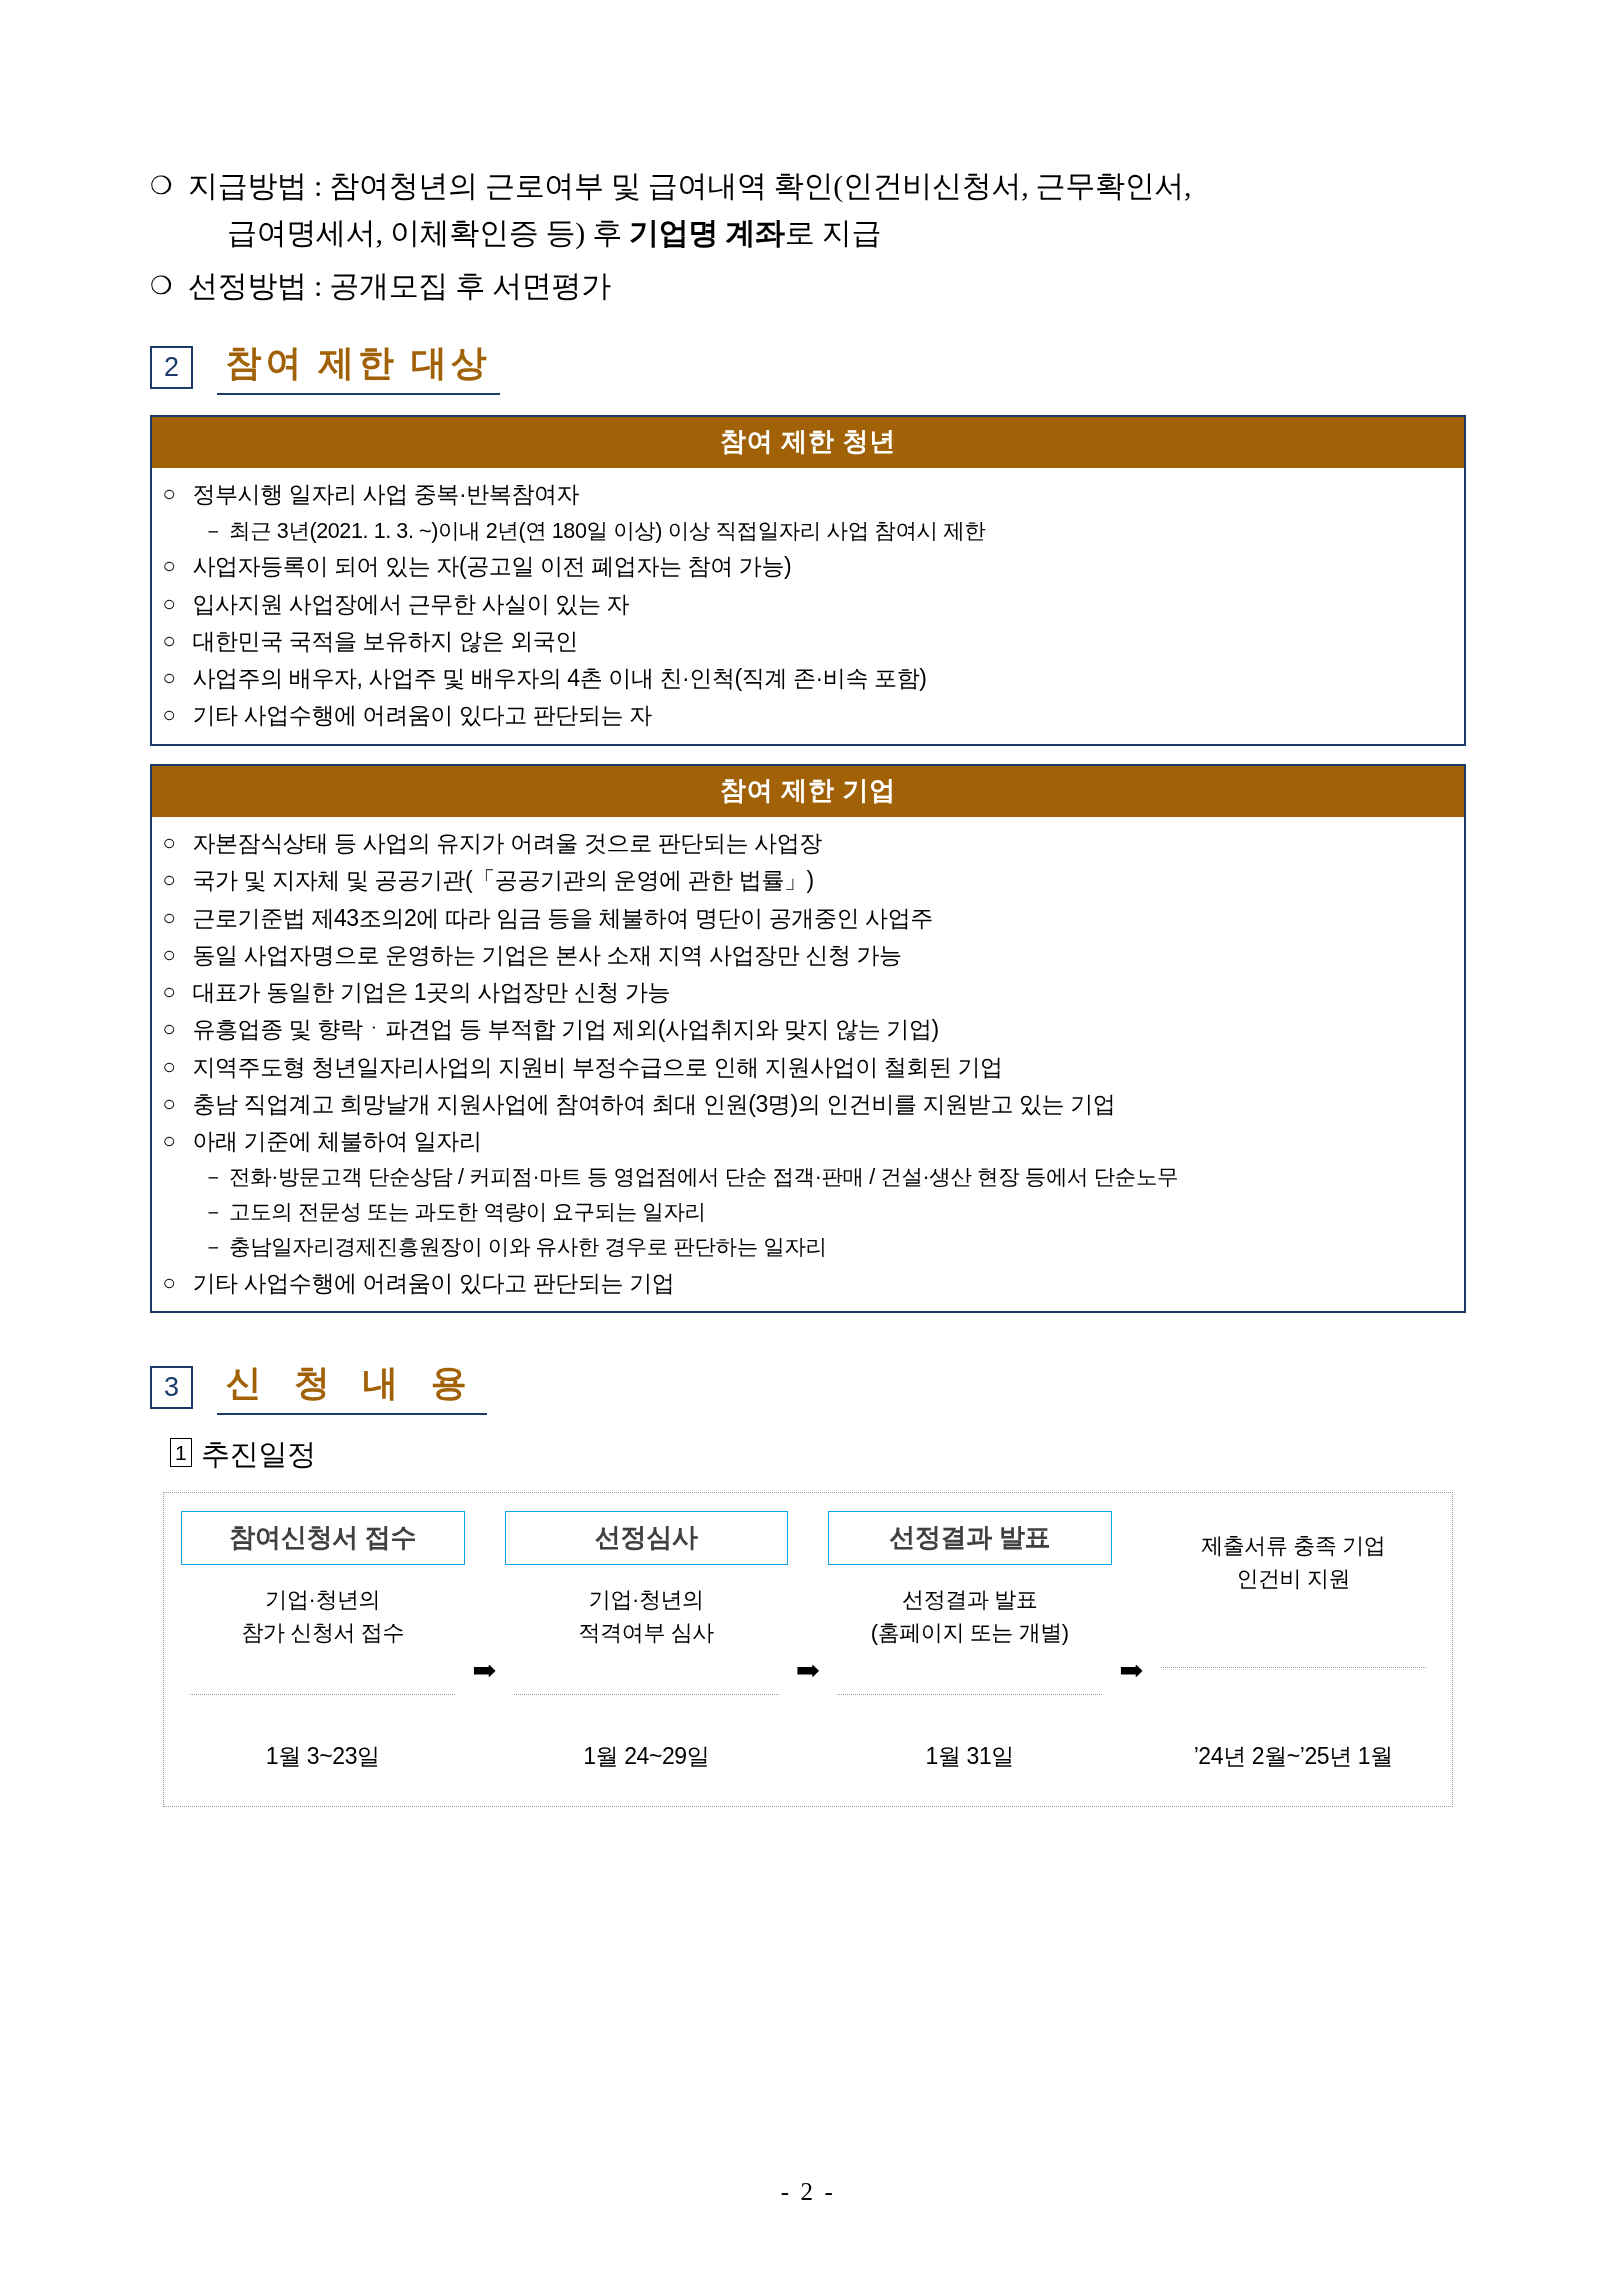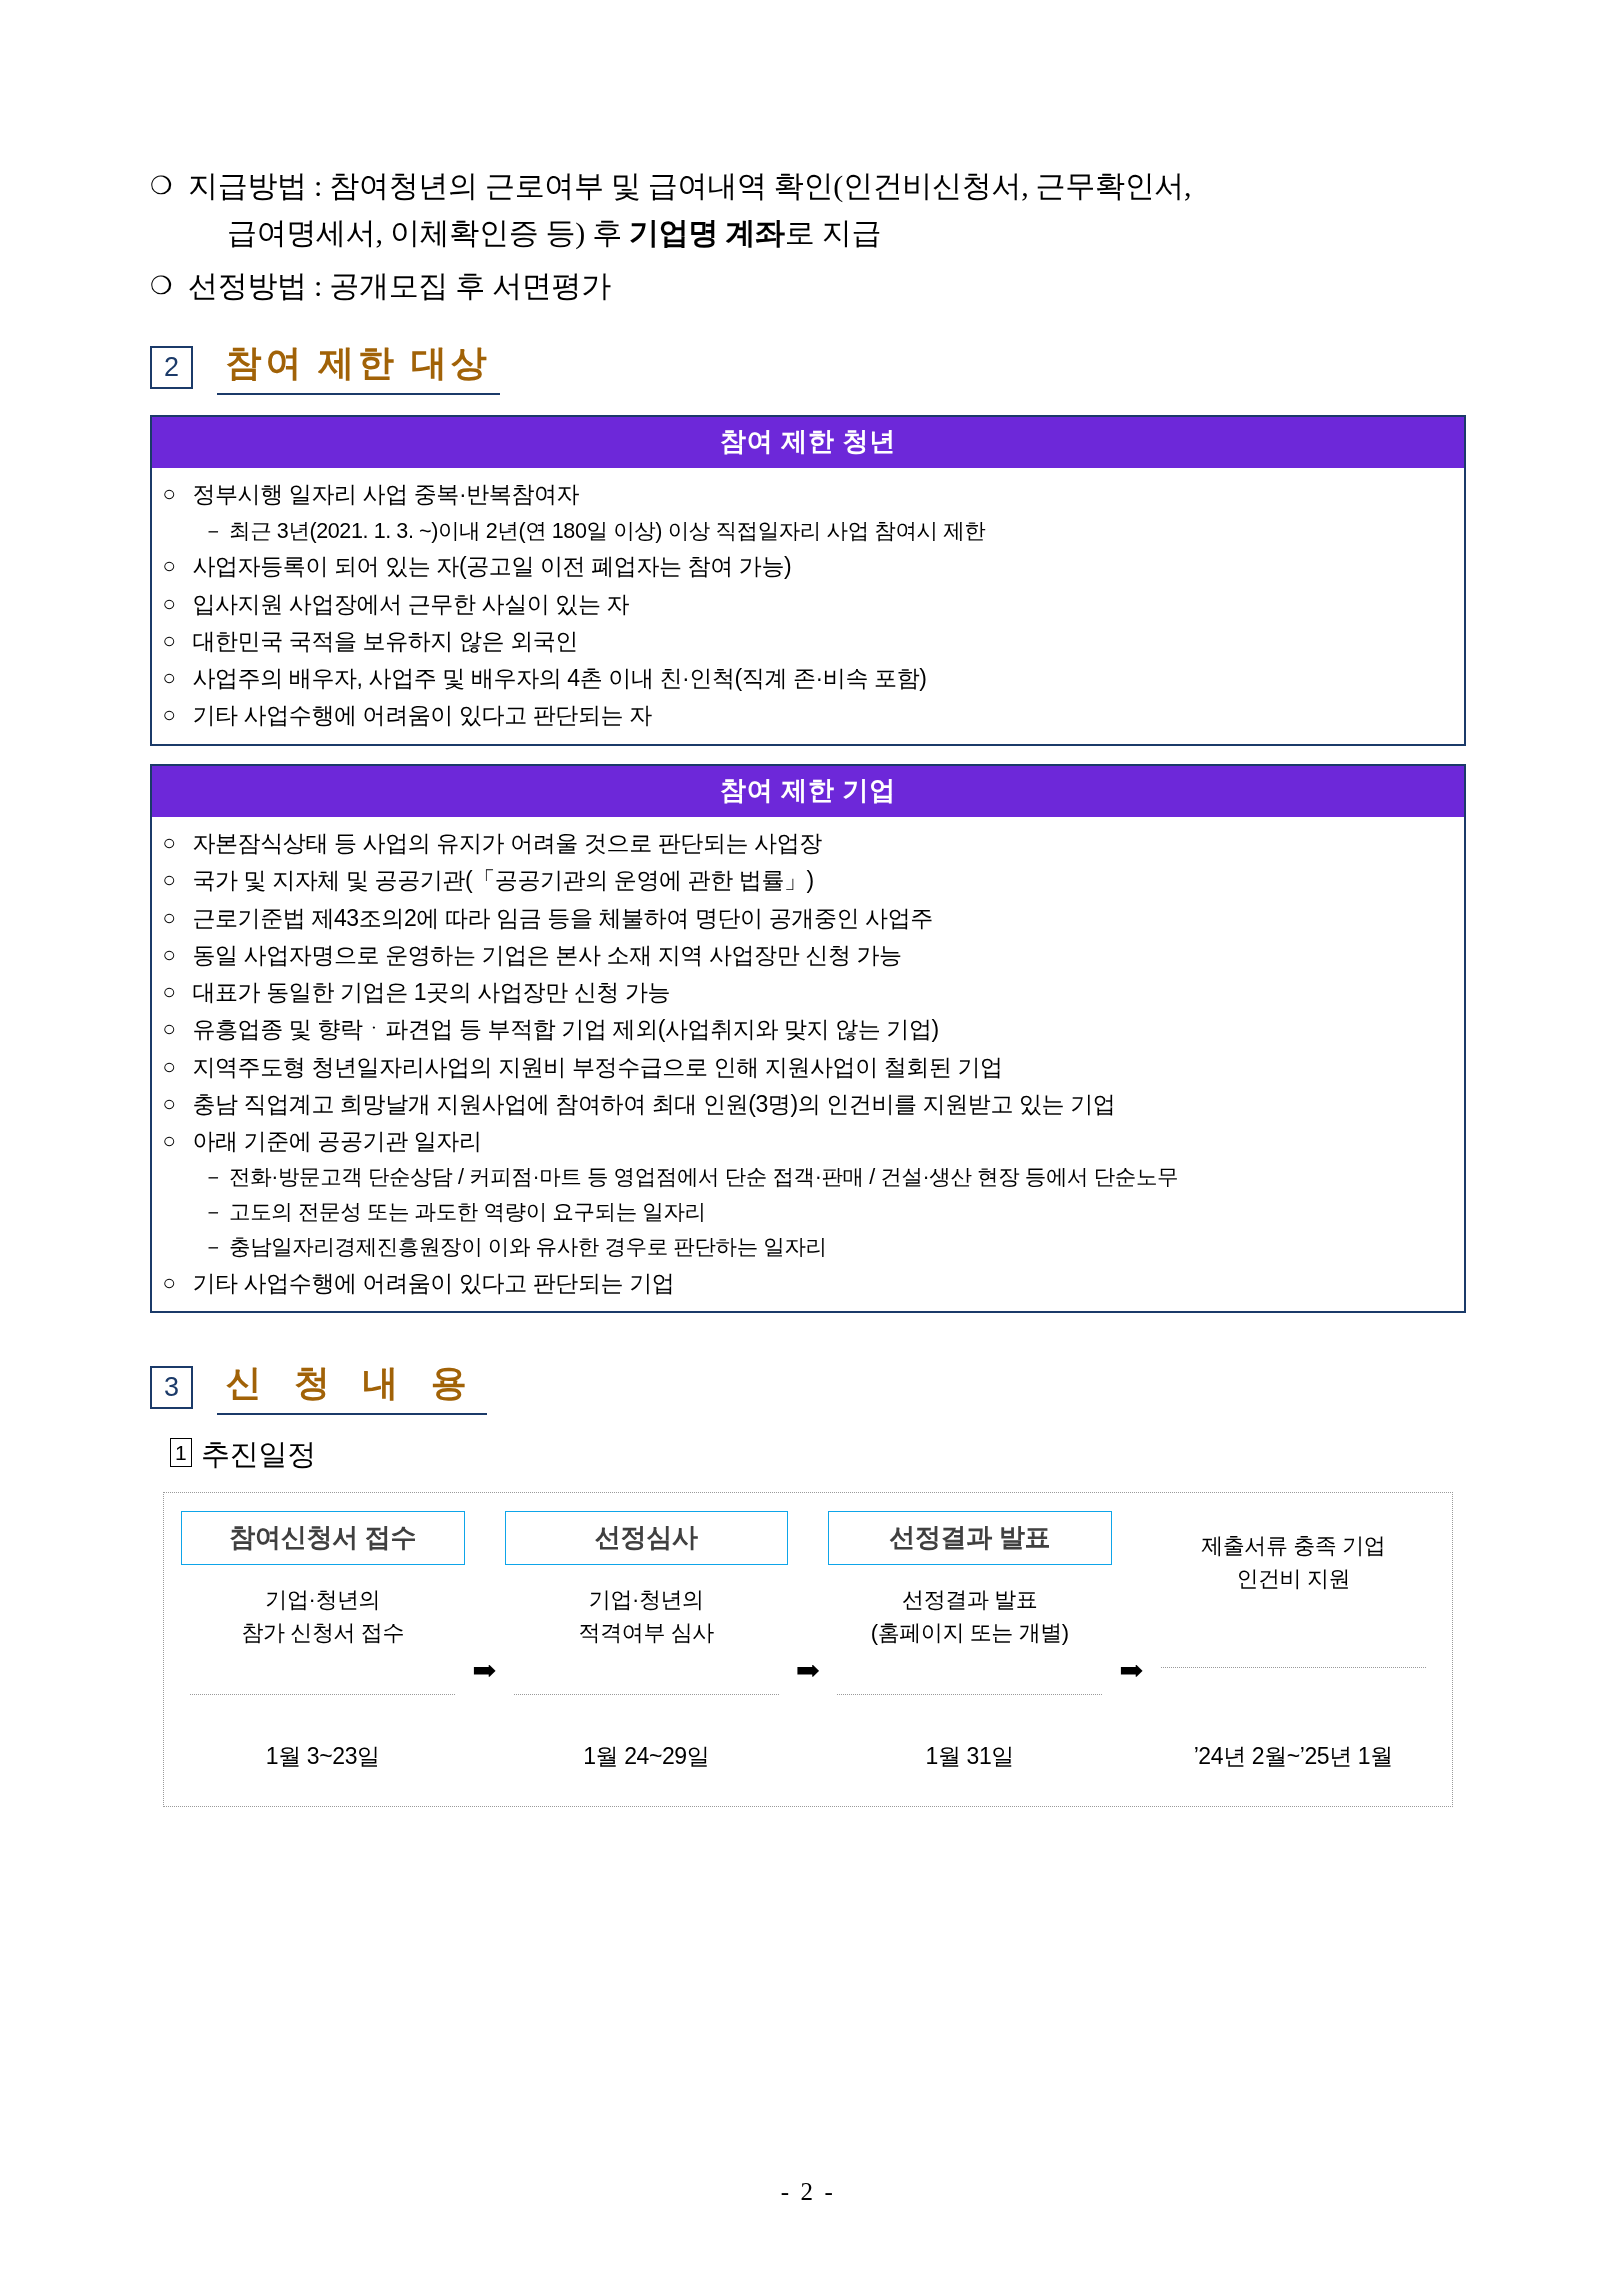--- a/index.html
+++ b/index.html
@@ -81,21 +81,21 @@
     font-family: Liberation Serif, serif;
   }
   .section-title.wide { letter-spacing: 11.7px; }
 
   
   .box {
     border: 2px solid #1b3a69;
     margin-bottom: 18px;
   }
   .box-head {
-    background: #6d28d9;
+    background: #a16207;
     color: #ffffff;
     text-align: center;
     font-size: 26px;
     font-weight: bold;
     padding: 7.8px 0 9px 0;
     letter-spacing: 0.7px;
     font-family: "Liberation Sans", sans-serif;
   }
   .box-body {
     padding: 7.8px 10.4px 9px 10.4px;
@@ -299,21 +299,21 @@
       <div class="row">
           <span class="mk">○</span>
           <span class="tx">지역주도형 청년일자리사업의 지원비 부정수급으로 인해 지원사업이 철회된 기업</span>
         </div>
       <div class="row">
           <span class="mk">○</span>
           <span class="tx">충남 직업계고 희망날개 지원사업에 참여하여 최대 인원(3명)의 인건비를 지원받고 있는 기업</span>
         </div>
       <div class="row">
           <span class="mk">○</span>
-          <span class="tx">아래 기준에 공공기관 일자리</span>
+          <span class="tx">아래 기준에 체불하여 일자리</span>
         </div>
       <div class="subrow">－ 전화·방문고객 단순상담 / 커피점·마트 등 영업점에서 단순 접객·판매 / 건설·생산 현장 등에서 단순노무</div>
       <div class="subrow">－ 고도의 전문성 또는 과도한 역량이 요구되는 일자리</div>
       <div class="subrow">－ 충남일자리경제진흥원장이 이와 유사한 경우로 판단하는 일자리</div>
       <div class="row">
           <span class="mk">○</span>
           <span class="tx">기타 사업수행에 어려움이 있다고 판단되는 기업</span>
         </div>
     </div>
   </div>

